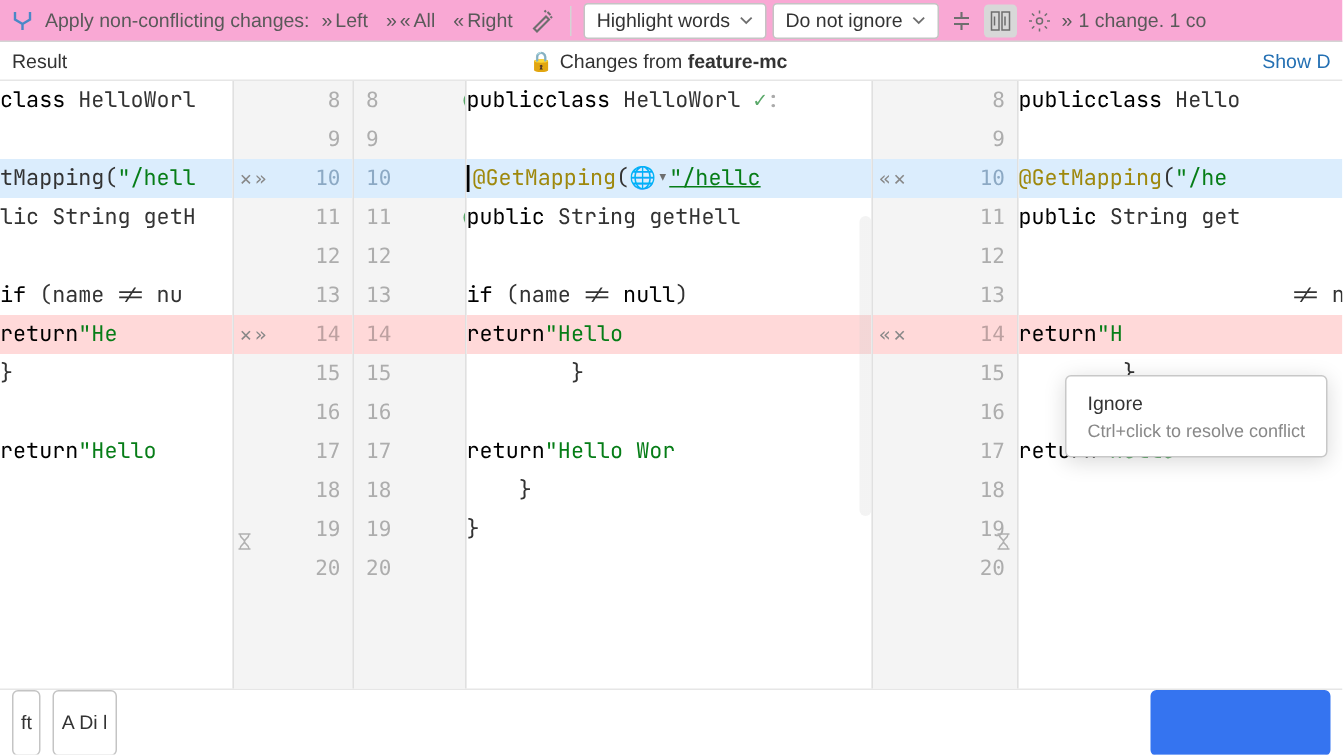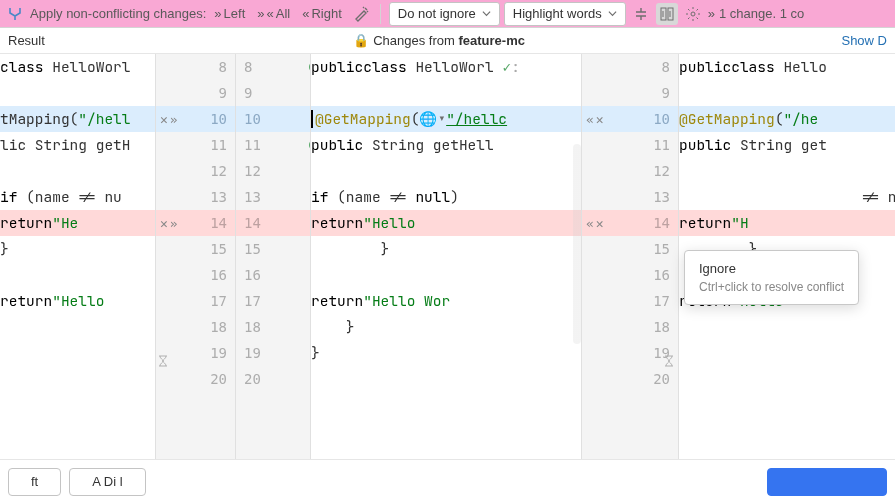--- a/index.html
+++ b/index.html
@@ -45,26 +45,26 @@
   .gutter-col.r .gln .act { left: 4px; }
   .gutter-col .gln .act span { cursor:pointer; }
   .gutter-col .gln .badge { position:absolute; right:-14px; width:18px; height:18px; display:flex; align-items:center; justify-content:center; }
   
   .kw { color: #000000; }
   .ann { color: #9e880d; }
   .str { color: #067d17; }
   .link { color: #067d17; text-decoration: underline; }
   .globe { color:#6e6e6e; vertical-align:middle; }
   
-  .tooltip { position: absolute; left: 684px; top: 196px; background: #fff; border: 1px solid #c8c8c8; border-radius: 4px; box-shadow: 0 3px 14px rgba(0,0,0,.15); padding: 10px 14px; z-index: 50; min-width: 160px; }
+  .tooltip { position: absolute; left: 710px; top: 196px; background: #fff; border: 1px solid #c8c8c8; border-radius: 4px; box-shadow: 0 3px 14px rgba(0,0,0,.15); padding: 10px 14px; z-index: 50; min-width: 160px; }
   .tooltip .t1 { color: #333; font-size: 13px; margin-bottom: 4px; }
   .tooltip .t2 { color: #888; font-size: 12px; }
 
   .bottom { height: 44px; border-top: 1px solid #e6e6e6; display: flex; align-items: center; padding: 0 8px; gap: 8px; }
-  .bottom .btn { height: 28px; padding: 0 22px; border: 1px solid #c4c4c4; border-radius: 4px; background: #fff; display: flex; align-items: center; cursor: pointer; color: #333; }
+  .bottom .btn { height: 44px; padding: 0 5px; border: 1px solid #c4c4c4; border-radius: 4px; background: #fff; display: flex; align-items: center; cursor: pointer; color: #333; }
   .bottom .btn.primary { background: #3574f0; border-color: #3574f0; color: #fff; }
   .bottom .spacer { flex: 1; }
 
   .check-ic { color:#59a869; }
   .scroll-hint { position:absolute; right:0; top:90px; width:8px; height:200px; background:linear-gradient(#d0d0d0,#d0d0d0); opacity:.25; border-radius:4px; }
 
   .hourglass { position:absolute; width:14px; height:14px; }
   .hourglass svg { width:14px; height:14px; color:#b0b0b0; }
 </style>
 </head>
@@ -90,27 +90,27 @@
     <span>«</span>
     <span>Right</span>
   </div>
   <div class="icon-btn">
     <svg width="16" height="16" viewBox="0 0 16 16">
         <path d="M3 13L11 5l2 2-8 8zM12 2l2 2M10 1l1 1M14 5l1 1" stroke="#6e6e6e" stroke-width="1.4" fill="none"></path>
       </svg>
   </div>
   <div class="sep"></div>
   <div class="dropdown">
-    <span>Do not ignore</span>
+    <span>Highlight words</span>
     <svg class="chev-down" viewBox="0 0 10 10">
         <path d="M1 3l4 4 4-4" stroke="#6e6e6e" stroke-width="1.3" fill="none"></path>
       </svg>
   </div>
   <div class="dropdown">
-    <span>Highlight words</span>
+    <span>Do not ignore</span>
     <svg class="chev-down" viewBox="0 0 10 10">
         <path d="M1 3l4 4 4-4" stroke="#6e6e6e" stroke-width="1.3" fill="none"></path>
       </svg>
   </div>
   <div class="icon-btn">
     <svg width="16" height="16" viewBox="0 0 16 16">
         <path d="M3 6h10M8 2v4M3 10h10M8 14v-4" stroke="#6e6e6e" stroke-width="1.4" fill="none"></path>
       </svg>
   </div>
   <div class="icon-btn" style="background:#d8d8d8">

